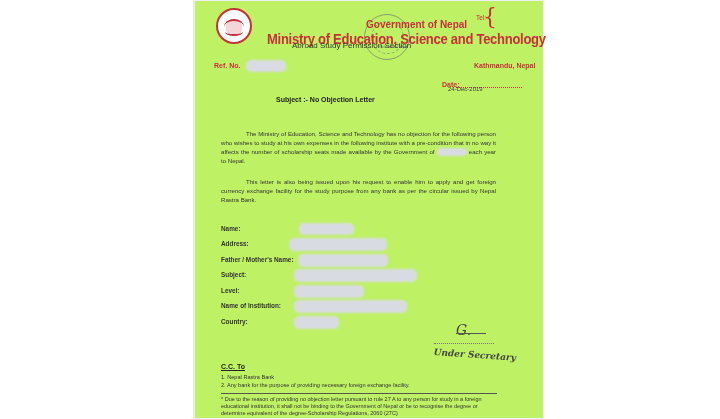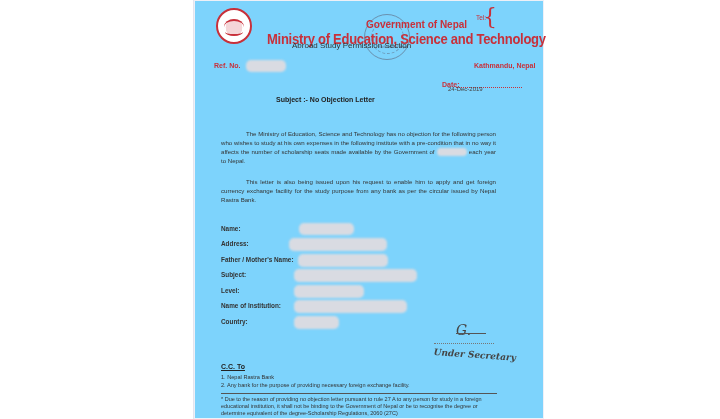--- a/index.html
+++ b/index.html
@@ -3,21 +3,21 @@
   <meta charset="utf-8">
   <style>
     html, body { margin:0; padding:0; }
     body {
       width:720px; height:419px; overflow:hidden; position:relative;
       background:#ffffff;
       font-family:"Liberation Sans", sans-serif;
     }
     .page {
       position:absolute; left:193px; top:0; width:350px; height:419px;
-      background:#7dd3fc;
+      background:#bef264;
       border-left:1px solid #e3e5ef;
       box-shadow: inset 0 0 0 1px #eef0f7;
     }
     .abs { position:absolute; }
     .emblem {
       left:22px; top:8px; width:36px; height:36px; border-radius:50%;
       border:2px solid #c8303a; box-sizing:border-box;
       background: radial-gradient(circle at 50% 55%, #f4d6d8 0 35%, #ffffff 36% 100%);
     }
     .emblem .inner {

